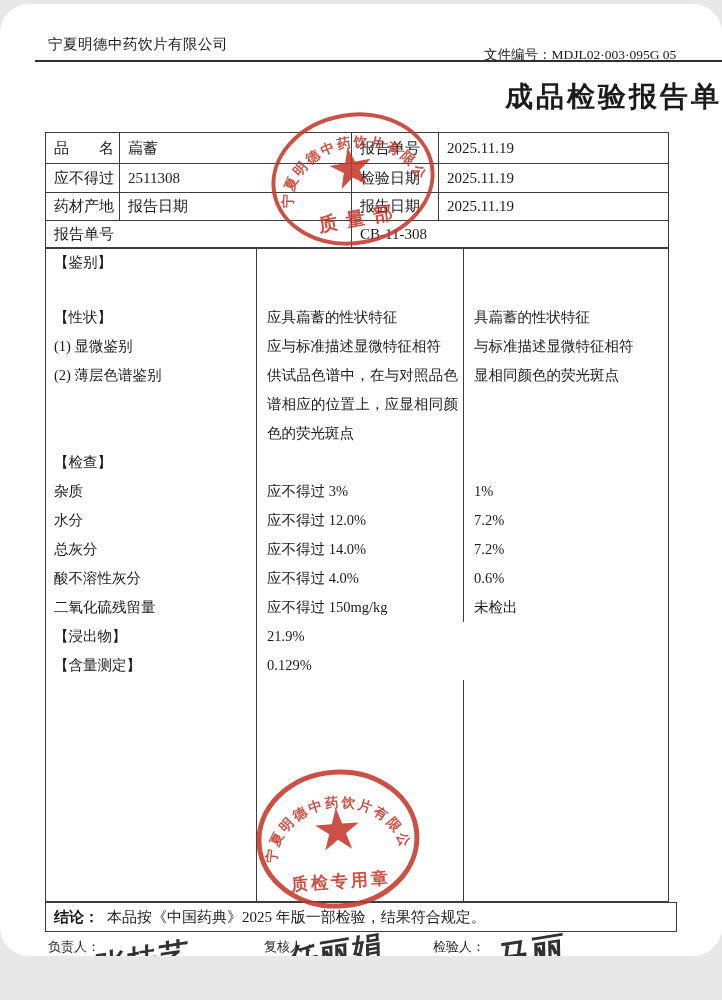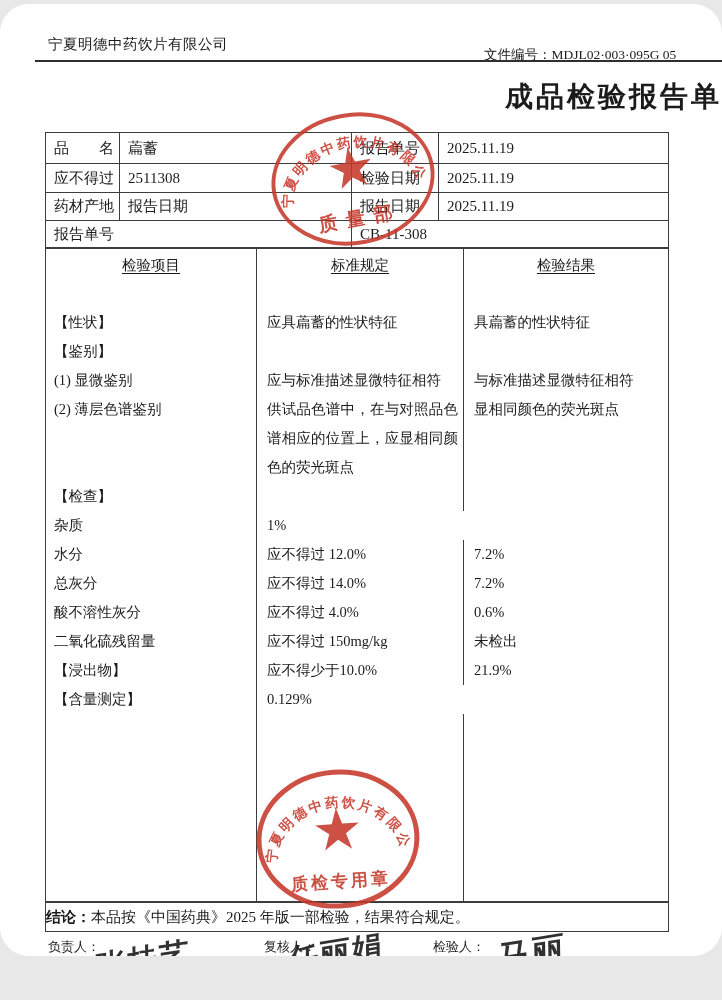--- a/index.html
+++ b/index.html
@@ -43,21 +43,21 @@
   .mc{box-sizing:border-box; line-height:29px;}
   .c1{flex:0 0 210px; padding-left:8px;}
   .c2{flex:0 0 207px; border-left:1px solid #3d3d3d; padding:0 5px 0 10px; text-align:justify;}
   .c3{flex:1 1 auto; border-left:1px solid #3d3d3d; padding:0 4px 0 10px;}
   .mhead .c1,.mhead .c2,.mhead .c3{padding:0;}
   .first-row .mc{padding-top:26px;}
   
   .conclusion{
     position:absolute; left:45px; top:898px; width:622px; height:28px;
     border:1px solid #3d3d3d; box-sizing:content-box;
-    display:flex; align-items:center; font-size:15px;
+    display:flex; align-items:center; padding-left:8px; font-size:15px;gap:8px;
   }
   .conclusion .lbl{font-weight:bold;}
   .sig-label{position:absolute; top:934px; font-size:13px;}
   .sig-label.s1{left:48px;} .sig-label.s2{left:264px;} .sig-label.s3{left:433px;}
   .sig{
     position:absolute; font-size:30px; font-weight:bold; color:#202020;
     transform:rotate(-9deg) skewX(-8deg); letter-spacing:2px; opacity:.92;
     font-family:"Liberation Serif","DejaVu Serif",serif;
   }
   .sig.g1{left:95px;  top:936px;}
@@ -94,64 +94,54 @@
     <div class="ic bt">药材产地</div>
     <div class="ic bl bt">报告日期</div>
     <div class="ic bl bt">报告日期</div>
     <div class="ic bl bt">2025.11.19</div>
 
     <div class="ic bt span2a">报告单号</div>
     <div class="ic bl bt span2b">CB-11-308</div>
   </div>
 
   <div class="main-table">
-    <div class="mhead">
-      <div class="mhc c1">
-          <span>检验项目</span>
-        </div>
-      <div class="mhc c2">
-          <span>标准规定</span>
-        </div>
-      <div class="mhc c3">
-          <span>检验结果</span>
-        </div>
+
+    <div class="mrow">
+      <div class="mc c1">【鉴别】</div>
+      <div class="mc c2"></div>
+      <div class="mc c3"></div>
     </div>
 
     <div class="mrow first-row">
       <div class="mc c1">【性状】</div>
       <div class="mc c2">应具萹蓄的性状特征</div>
       <div class="mc c3">具萹蓄的性状特征</div>
     </div>
 
     <div class="mrow">
-      <div class="mc c1">【鉴别】</div>
-      <div class="mc c2"></div>
-      <div class="mc c3"></div>
-    </div>
-
-    <div class="mrow">
       <div class="mc c1">(1) 显微鉴别</div>
       <div class="mc c2">应与标准描述显微特征相符</div>
       <div class="mc c3">与标准描述显微特征相符</div>
     </div>
 
     <div class="mrow">
       <div class="mc c1">(2) 薄层色谱鉴别</div>
       <div class="mc c2">供试品色谱中，在与对照品色谱相应的位置上，应显相同颜色的荧光斑点</div>
       <div class="mc c3">显相同颜色的荧光斑点</div>
     </div>
 
     <div class="mrow">
       <div class="mc c1">【检查】</div>
       <div class="mc c2"></div>
       <div class="mc c3"></div>
     </div>
 
     <div class="mrow">
       <div class="mc c1">杂质</div>
+      <div class="mc c2">应不得过 3%</div>
       <div class="mc c3">1%</div>
     </div>
 
     <div class="mrow">
       <div class="mc c1">水分</div>
       <div class="mc c2">应不得过 12.0%</div>
       <div class="mc c3">7.2%</div>
     </div>
 
     <div class="mrow">
@@ -167,21 +157,20 @@
     </div>
 
     <div class="mrow">
       <div class="mc c1">二氧化硫残留量</div>
       <div class="mc c2">应不得过 150mg/kg</div>
       <div class="mc c3">未检出</div>
     </div>
 
     <div class="mrow">
       <div class="mc c1">【浸出物】</div>
-      <div class="mc c2">应不得少于10.0%</div>
       <div class="mc c3">21.9%</div>
     </div>
 
     <div class="mrow">
       <div class="mc c1">【含量测定】</div>
       <div class="mc c3">0.129%</div>
     </div>
   <div class="mrow mfiller">
       <div class="mc c1"></div>
       <div class="mc c2"></div>

